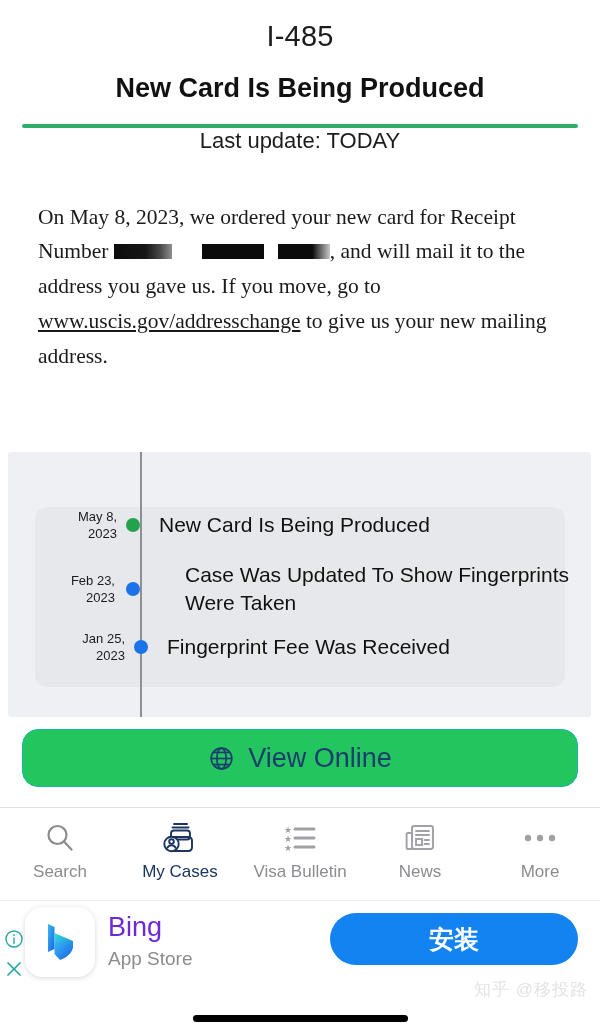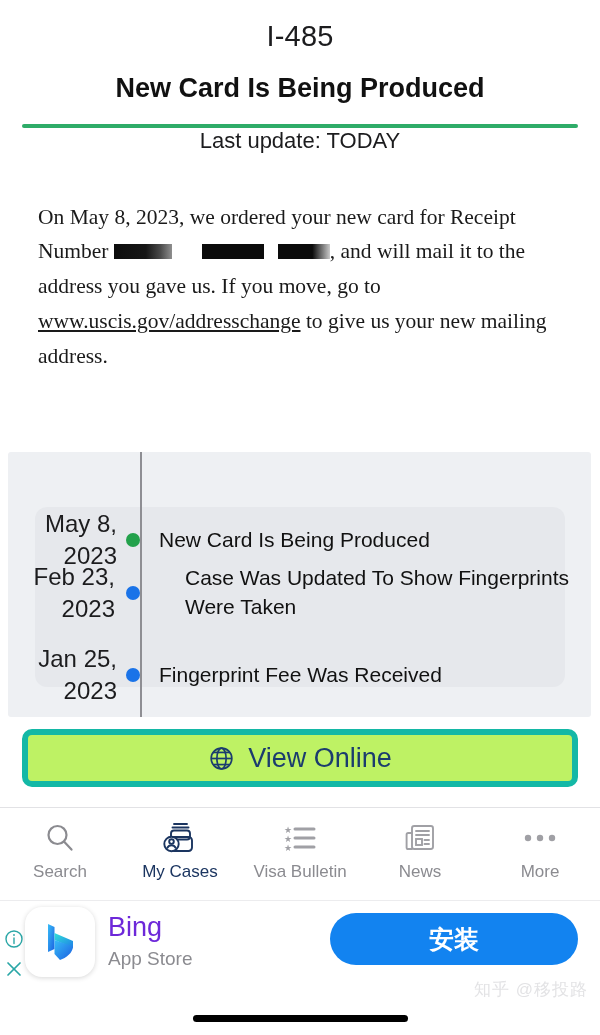--- a/index.html
+++ b/index.html
@@ -89,21 +89,21 @@
   }
   .tl-row {
     position:absolute;
     left:0; width:583px;
     display:flex;
     align-items:center;
   }
   .tl-date {
     width:125px;
     text-align:right;
-    font-size:24px;
+    font-size:13px;
     line-height:1.32;
     color:#1c1c1e;
     padding-right:8px;
   }
   .tl-dot {
     position:absolute;
     left:126px;
     width:14px; height:14px;
     border-radius:50%;
   }
@@ -113,23 +113,23 @@
     font-size:21px;
     line-height:1.35;
     color:#111;
   }
 
   
   .view-online {
     position:absolute;
     left:22px; top:729px;
     width:556px; height:58px;
-    background:#bef264;
-    border:6px solid #14b8a6;
-    border-radius:10px;
+    background:#22c55e;
+    border:1px solid #14b8a6;
+    border-radius:16px;
     display:flex;
     align-items:center;
     justify-content:center;
     gap:13px;
   }
   .vo-label {
     font-size:27px;
     color:#1b3c6e;
     font-weight:400;
   }
@@ -239,21 +239,21 @@
 
   <div class="tl-row" style="top:561px;gap:28px;">
     <div class="tl-date">
       <span>Feb 23,</span><br>
       <span>2023</span>
     </div>
     <span class="tl-dot" style="background:#1a73e8;"></span>
     <div class="tl-label">Case Was Updated To Show Fingerprints Were Taken</div>
   </div>
 
-  <div class="tl-row" style="top:643px;">
+  <div class="tl-row" style="top:630px;margin-left:8px;">
     <div class="tl-date">
       <span>Jan 25,</span><br>
       <span>2023</span>
     </div>
     <span class="tl-dot" style="background:#1a73e8;"></span>
     <div class="tl-label">Fingerprint Fee Was Received</div>
   </div>
 
   <div class="view-online">
     <span style="display:flex;">

